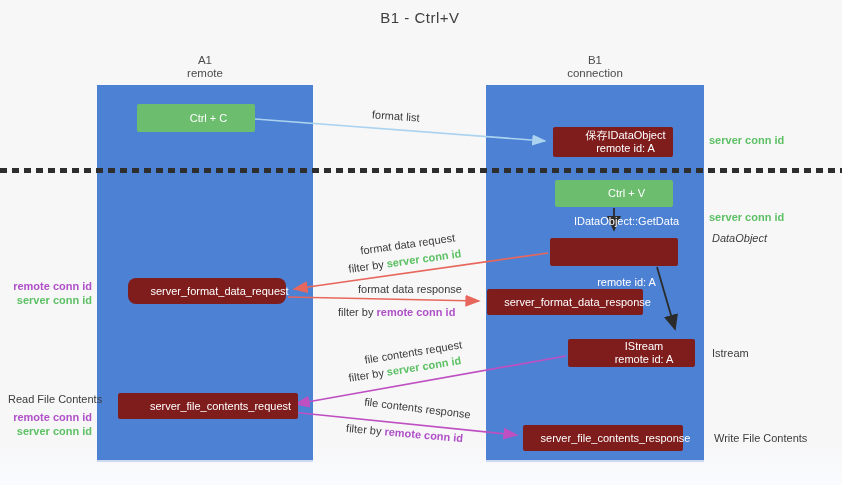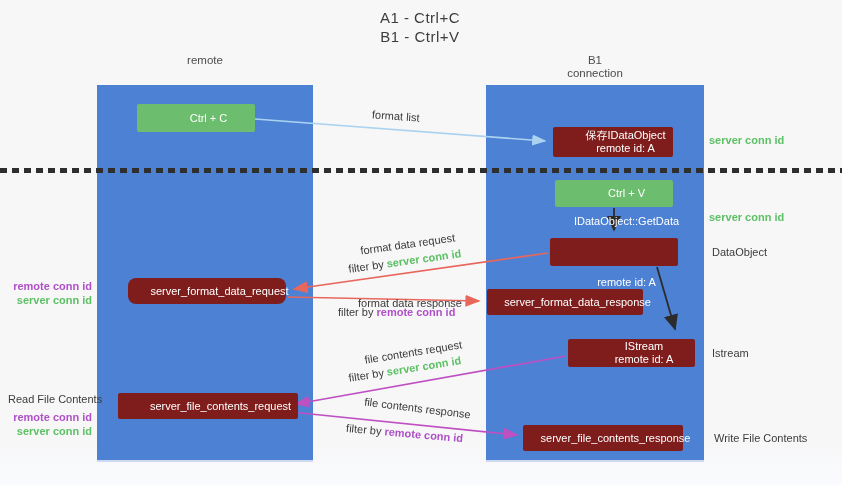--- a/index.html
+++ b/index.html
@@ -37,25 +37,25 @@
   .bold-purple{color:#b050c8;font-weight:bold;}
   .ann{font-size:11px;line-height:14px;white-space:nowrap;}
   .ann-left{left:0;width:92px;text-align:right;}
   .ann-dark{color:#3c3c3c;font-weight:normal;}
   svg.arrows{left:0;top:0;pointer-events:none;}
 </style>
 </head>
 <body>
 
 <div class="abs title">
-  <div>A1 - Ctrl+C</div>
   <div>B1 - Ctrl+V</div>
 </div>
 
 <div class="abs lane-header" style="left:97px;width:216px;">
+  <div>A1</div>
   <div>remote</div>
 </div>
 <div class="abs lane-header" style="left:486px;width:218px;">
   <div>B1</div>
   <div>connection</div>
 </div>
 
 <div class="abs lane" style="left:97px;width:216px;"></div>
 <div class="abs lane" style="left:486px;width:218px;"></div>
 
@@ -124,21 +124,21 @@
   <div>server_file_contents_response</div>
 </div>
 
 <div class="abs arrow-label" style="left:372px;top:110px;transform:rotate(4deg);">format list</div>
 
 <div class="abs arrow-label" style="left:360px;top:238px;transform:rotate(-8deg);">format data request</div>
 <div class="abs arrow-label" style="left:348px;top:255px;transform:rotate(-8deg);">
   <span>filter by </span><span class="bold-green">server conn id</span>
 </div>
 
-<div class="abs arrow-label" style="left:358px;top:283px;margin-top:14px;">format data response</div>
+<div class="abs arrow-label" style="left:358px;top:283px;">format data response</div>
 <div class="abs arrow-label" style="left:338px;top:306px;">
   <span>filter by </span><span class="bold-purple">remote conn id</span>
 </div>
 
 <div class="abs arrow-label" style="left:364px;top:346px;transform:rotate(-9deg);">file contents request</div>
 <div class="abs arrow-label" style="left:348px;top:363px;transform:rotate(-9deg);">
   <span>filter by </span><span class="bold-green">server conn id</span>
 </div>
 
 <div class="abs arrow-label" style="left:364px;top:402px;transform:rotate(7deg);">file contents response</div>
@@ -151,15 +151,15 @@
   <div class="bold-green">server conn id</div>
 </div>
 <div class="abs ann ann-left ann-dark" style="top:392px;padding-left:8px;">Read File Contents</div>
 <div class="abs ann ann-left" style="top:410px;">
   <div class="bold-purple">remote conn id</div>
   <div class="bold-green">server conn id</div>
 </div>
 
 <div class="abs ann bold-green" style="left:709px;top:133px;">server conn id</div>
 <div class="abs ann bold-green" style="left:709px;top:210px;">server conn id</div>
-<div class="abs ann ann-dark" style="left:712px;top:245px;">DataObject</div>
+<div class="abs ann ann-dark" style="left:712px;top:231px;font-style:italic;">DataObject</div>
 <div class="abs ann ann-dark" style="left:712px;top:346px;">Istream</div>
 <div class="abs ann ann-dark" style="left:714px;top:431px;">Write File Contents</div>
 
 </body></html>

